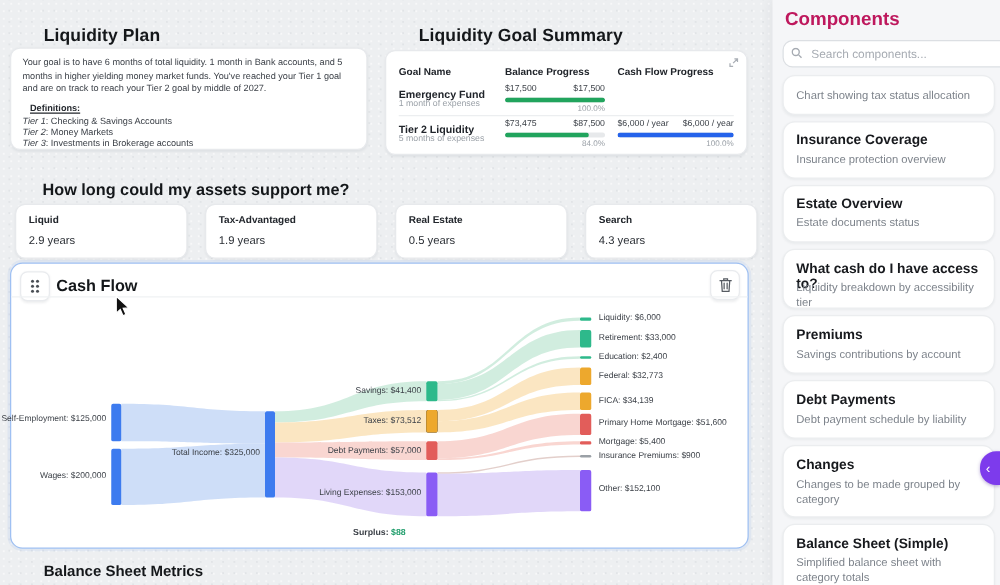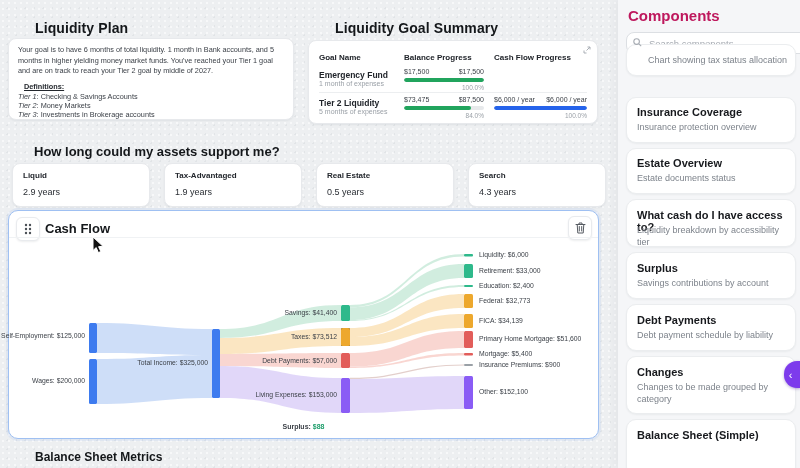--- a/index.html
+++ b/index.html
@@ -195,46 +195,47 @@
 <div class="abs h2" style="left:35px;top:450px;font-size:12px;">Balance Sheet Metrics</div>
 
 <div class="abs" style="left:618px;top:0;width:182px;height:468px;background:#f5f6f8;box-shadow:-3px 0 8px rgba(30,40,50,.05);"></div>
 <div class="abs" style="left:628px;top:7px;font-size:15px;font-weight:bold;color:#be185d;">Components</div>
 <svg class="abs" style="left:633px;top:38px;z-index:3;" width="9" height="9" viewBox="0 0 9 9">
   <circle cx="3.6" cy="3.6" r="2.8" stroke="#a6abb2" stroke-width="1.1" fill="none"></circle>
   <line x1="5.9" y1="5.9" x2="8.2" y2="8.2" stroke="#a6abb2" stroke-width="1.1"></line>
 </svg>
 <input class="search" type="text" placeholder="Search components..." style="">
 
-<div class="side-card" style="top:44px;height:30px;text-align:right;">
+<div class="side-card" style="top:60px;height:30px;">
   <div class="side-desc" style="top:9px;">Chart showing tax status allocation</div>
 </div>
 <div class="side-card" style="top:97px;height:44px;">
   <div class="side-title" style="top:8px;">Insurance Coverage</div>
   <div class="side-desc" style="top:23px;">Insurance protection overview</div>
 </div>
 <div class="side-card" style="top:148px;height:44px;">
   <div class="side-title" style="top:8px;">Estate Overview</div>
   <div class="side-desc" style="top:23px;">Estate documents status</div>
 </div>
 <div class="side-card" style="top:199px;height:46px;">
   <div class="side-title" style="top:9px;">What cash do I have access to?</div>
   <div class="side-desc" style="top:24px;">Liquidity breakdown by accessibility tier</div>
 </div>
 <div class="side-card" style="top:252px;height:45px;">
-  <div class="side-title" style="top:9px;">Surplus</div>
+  <div class="side-title" style="top:9px;">Premiums</div>
   <div class="side-desc" style="top:24px;">Savings contributions by account</div>
 </div>
 <div class="side-card" style="top:304px;height:45px;">
   <div class="side-title" style="top:9px;">Debt Payments</div>
   <div class="side-desc" style="top:24px;">Debt payment schedule by liability</div>
 </div>
 <div class="side-card" style="top:356px;height:56px;">
   <div class="side-title" style="top:9px;">Changes</div>
   <div class="side-desc" style="top:24px;">Changes to be made grouped by category</div>
 </div>
 <div class="side-card" style="top:419px;height:56px;">
   <div class="side-title" style="top:9px;">Balance Sheet (Simple)</div>
+  <div class="side-desc" style="top:24px;">Simplified balance sheet with category totals</div>
 </div>
 
 <div class="abs" style="left:784px;top:361px;width:16px;height:27px;background:#7d3bec;border-radius:13px 0 0 13px;display:flex;align-items:center;justify-content:center;color:#fff;font-size:11px;box-shadow:0 1px 3px rgba(60,20,140,.35);z-index:4;">
   <span style="margin-right:3px;">‹</span>
 </div>
 
 </body></html>

